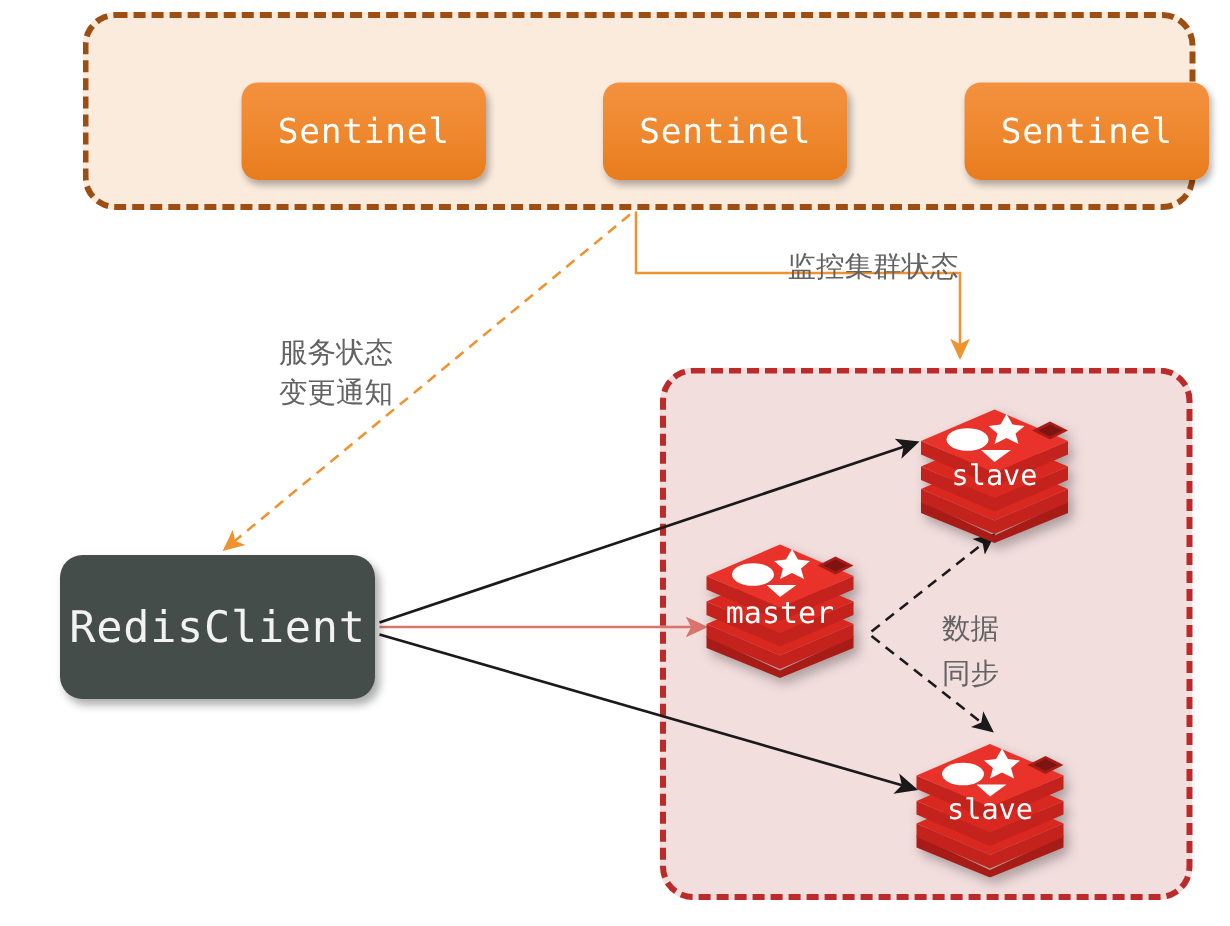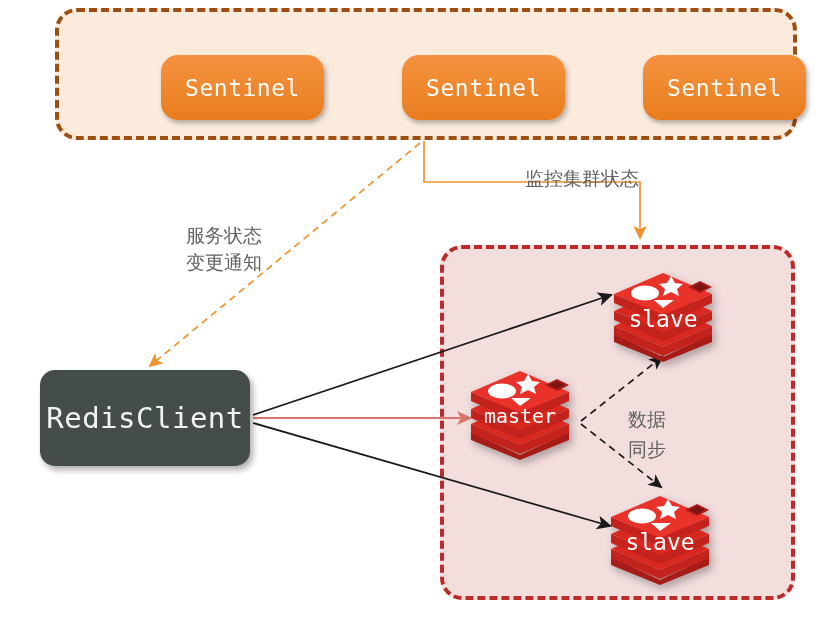--- a/index.html
+++ b/index.html
@@ -20,21 +20,21 @@
   #cluster-group{
     left:440px;top:245px;width:355px;height:355px;
     background:#f3dede;
     border:4px dashed #bd2a2a;
     border-radius:22px;
   }
 
   
   .sentinel{
     position:absolute;top:43px;width:163px;height:65px;
-    border-radius:17px;
+    border-radius:11px;
     background:linear-gradient(to bottom,#f4913f 0%,#f08b33 38%,#e87c1d 100%);
     box-shadow:2px 3px 5px rgba(0,0,0,0.30);
     display:flex;align-items:center;justify-content:center;
   }
   .sentinel span{
     font-family:"DejaVu Sans Mono","Liberation Mono",monospace;
     font-size:23px;color:#ffffff;letter-spacing:0.5px;
   }
   #sentinel-1{left:102px;}
   #sentinel-2{left:343px;}
@@ -52,25 +52,25 @@
     font-size:29px;color:#f2f2f2;letter-spacing:0.5px;
   }
 
   
   .redis-node{position:absolute;width:110px;height:100px;}
   .redis-node svg{display:block;width:110px;height:100px;
     filter:drop-shadow(3px 4px 4px rgba(0,0,0,0.30));}
   .node-label{
     position:absolute;left:0;width:110px;text-align:center;
     font-family:"DejaVu Sans Mono","Liberation Mono",monospace;
-    font-size:23px;color:#ffffff;pointer-events:none;
+    font-size:19px;color:#ffffff;pointer-events:none;
   }
   #node-slave-top{left:608px;top:262px;}
   #node-slave-top .node-label{top:44px;}
-  #node-master{left:465px;top:360px;}
+  #node-master{left:465px;top:352px;}
   #node-master .node-label{top:44px;font-size:20px;}
   #node-slave-bottom{left:605px;top:485px;}
   #node-slave-bottom .node-label{top:44px;}
 
   
   .edge-label{
     position:absolute;color:#636363;font-size:19px;line-height:27px;
     font-family:"DejaVu Sans","Liberation Sans",sans-serif;
     white-space:pre-line;
   }

